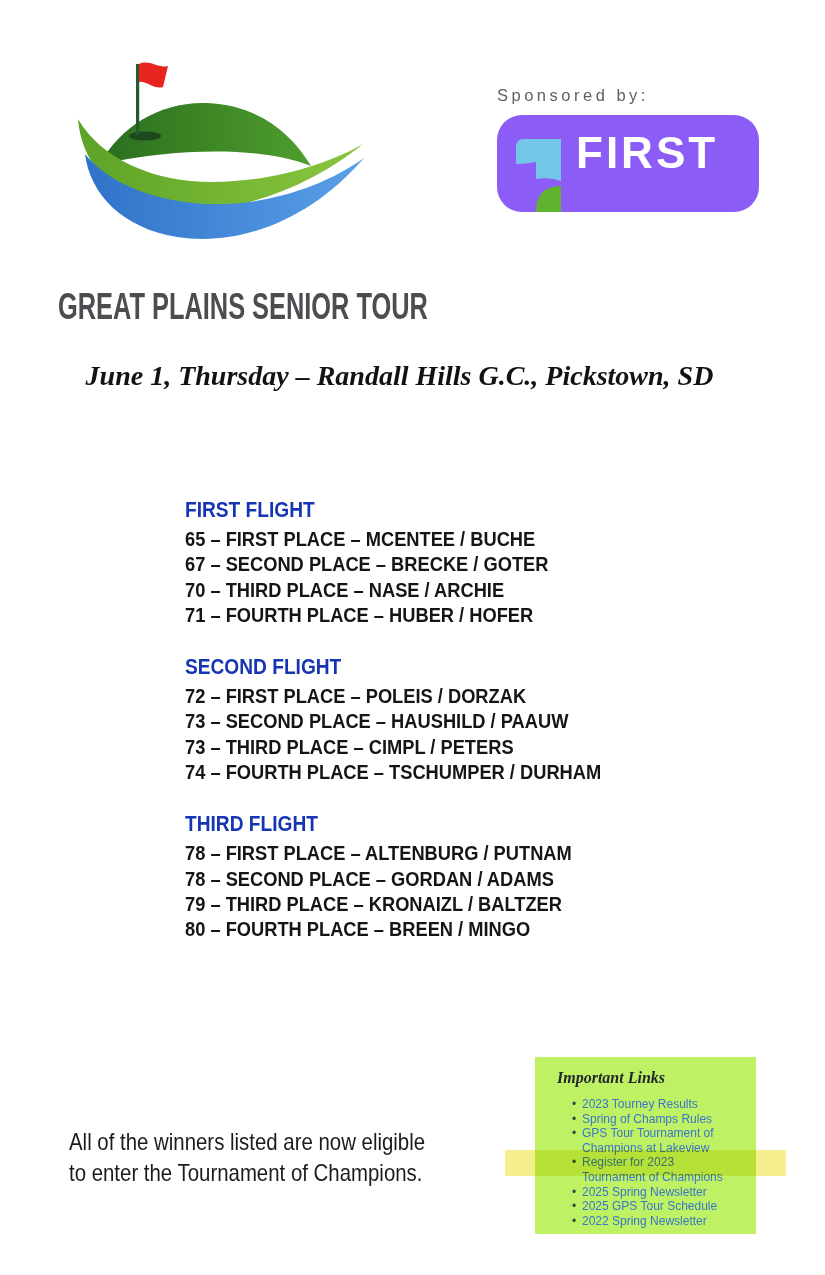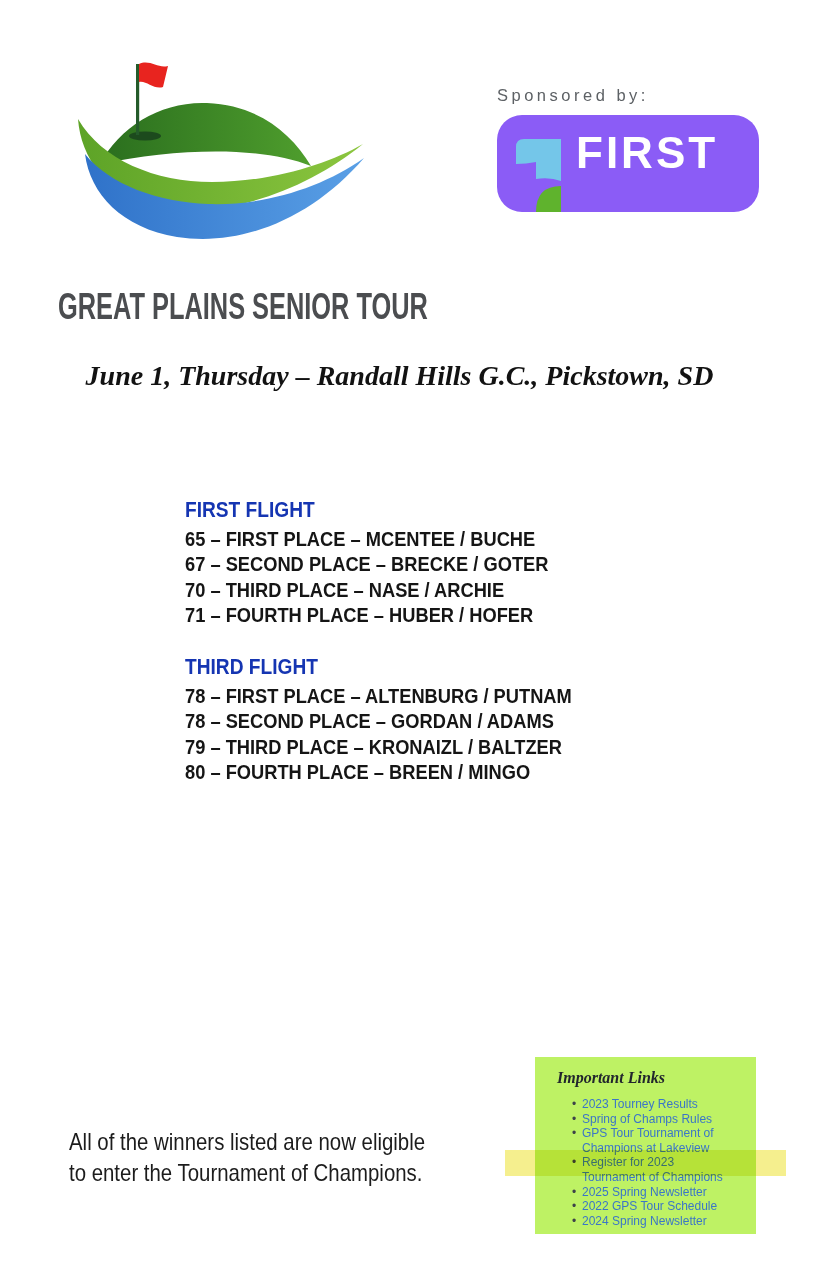--- a/index.html
+++ b/index.html
@@ -147,20 +147,29 @@
     <div class="flight-block">
       <div class="flight-heading">FIRST FLIGHT</div>
       <div>
           <div class="result-line">65 – FIRST PLACE – MCENTEE / BUCHE</div>
           <div class="result-line">67 – SECOND PLACE – BRECKE / GOTER</div>
           <div class="result-line">70 – THIRD PLACE – NASE / ARCHIE</div>
           <div class="result-line">71 – FOURTH PLACE – HUBER / HOFER</div>
         </div>
     </div>
 
+    <div class="flight-block">
+      <div class="flight-heading">SECOND FLIGHT</div>
+      <div>
+          <div class="result-line">72 – FIRST PLACE – POLEIS / DORZAK</div>
+          <div class="result-line">73 – SECOND PLACE – HAUSHILD / PAAUW</div>
+          <div class="result-line">73 – THIRD PLACE – CIMPL / PETERS</div>
+          <div class="result-line">74 – FOURTH PLACE – TSCHUMPER / DURHAM</div>
+        </div>
+    </div>
 
     <div class="flight-block">
       <div class="flight-heading">THIRD FLIGHT</div>
       <div>
           <div class="result-line">78 – FIRST PLACE – ALTENBURG / PUTNAM</div>
           <div class="result-line">78 – SECOND PLACE – GORDAN / ADAMS</div>
           <div class="result-line">79 – THIRD PLACE – KRONAIZL / BALTZER</div>
           <div class="result-line">80 – FOURTH PLACE – BREEN / MINGO</div>
         </div>
     </div>
@@ -172,20 +181,20 @@
   </div>
 
   <div class="links-panel">
     <div class="links-title">Important Links</div>
     <ul class="links-list" id="links-list">
         <li>2023 Tourney Results</li>
         <li>Spring of Champs Rules</li>
         <li>GPS Tour Tournament of Champions at Lakeview</li>
         <li class="highlighted">Register for 2023 Tournament of Champions</li>
         <li>2025 Spring Newsletter</li>
-        <li>2022 GPS Tour Schedule</li>
-        <li>2024 Spring Newsletter</li>
+        <li>2025 GPS Tour Schedule</li>
+        <li>2022 Spring Newsletter</li>
       </ul>
   </div>
 
   <div class="highlight-band"></div>
 
 </div>
 
 </body></html>

